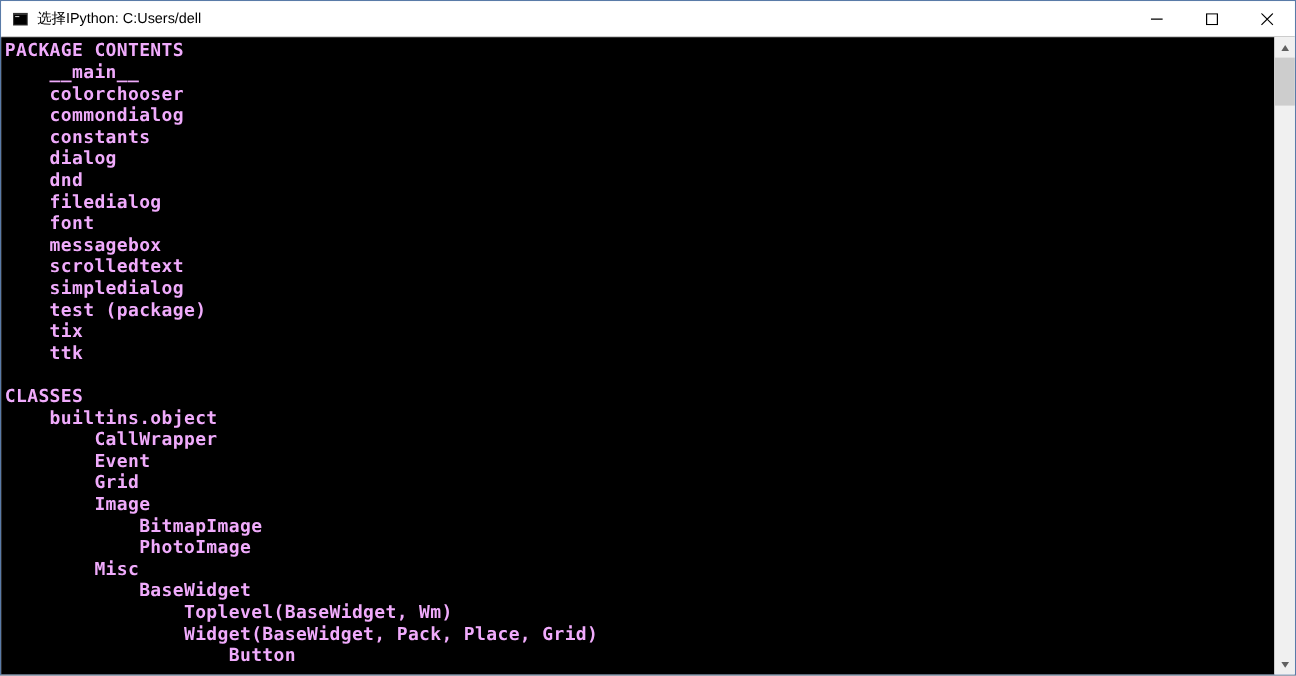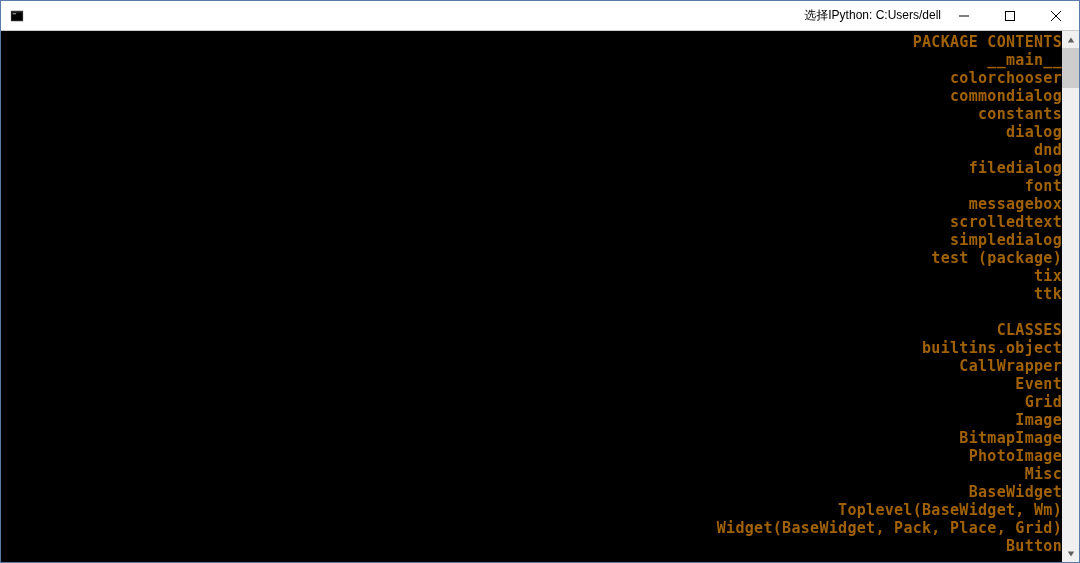--- a/index.html
+++ b/index.html
@@ -14,21 +14,20 @@
       height: 563px;
       overflow: hidden;
     }
     .window {
       width: 1080px;
       height: 563px;
       border: 1px solid #5a7ba8;
       display: flex;
       flex-direction: column;
       background: #fff;
-      text-align: right;
     }
     .titlebar {
       height: 30px;
       background: #fff;
       display: flex;
       align-items: center;
       padding-left: 8px;
       border-bottom: 1px solid #ccc;
       font-size: 12px;
       color: #000;
@@ -70,21 +69,21 @@
       fill: none;
     }
     .content-wrap {
       flex: 1;
       display: flex;
       min-height: 0;
     }
     .terminal {
       flex: 1;
       background: #000;
-      color: #a16207;
+      color: #f0abfc;
       font-family: "Consolas", "NSimSun", "SimSun", monospace;
       font-size: 15px;
       line-height: 18px;
       padding: 2px 0 0 3px;
       overflow: hidden;
       white-space: pre;
       letter-spacing: 0.3px;
       font-weight: bold;
     }
     .scrollbar {

